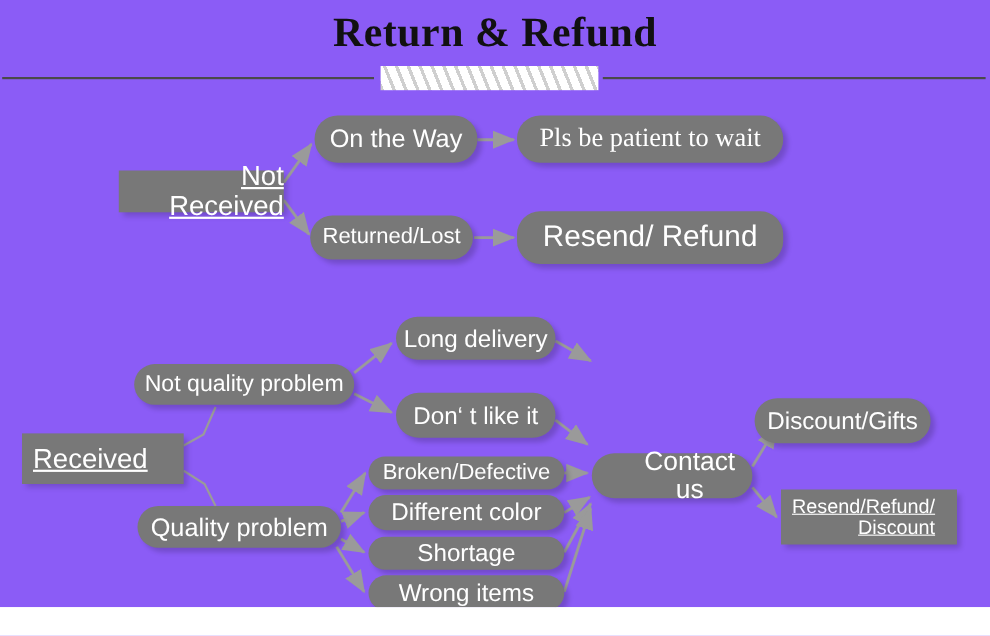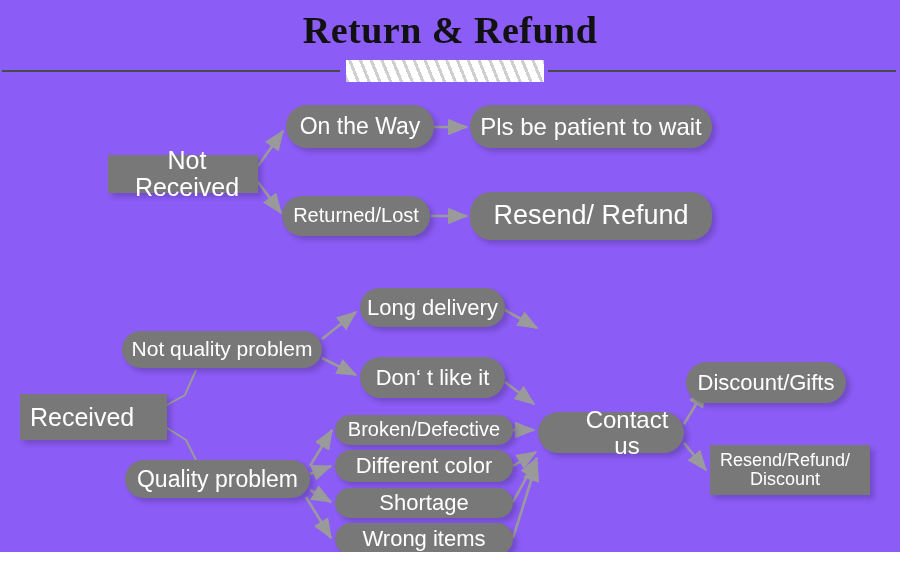--- a/index.html
+++ b/index.html
@@ -63,21 +63,21 @@
     box-sizing: border-box;
     background: #787878;
     color: #ffffff;
     display: flex;
     align-items: center;
     box-shadow: 4px 4px 5px rgba(0,0,0,0.18);
     line-height: 1.08;
     white-space: pre-line;
   }
   .node.center { justify-content: center; text-align: center; border-radius: 21px; }
-  .node.left   { justify-content: flex-start; text-align: center; padding-left: 8px; }
+  .node.left   { justify-content: flex-start; text-align: right; padding-left: 8px; text-decoration: underline; }
 
   
   #links {
     position: absolute;
     left: 0; top: 0;
     width: 900px; height: 578px;
     pointer-events: none;
   }
 </style>
 </head>
@@ -126,21 +126,21 @@
     <path d="M684,424 L706,388" stroke="#9a9a9a" stroke-width="2.6" fill="none" marker-end="url(#ah)"></path>
     <path d="M684,443 L706,470" stroke="#9a9a9a" stroke-width="2.6" fill="none" marker-end="url(#ah)"></path>
   </svg>
 
   <div class="node left" style="left:108px; top:155px; width:150px; height:38px; font-size:25px;">Not Received</div>
 
   <div class="node center" style="left:286px; top:105px; width:148px; height:43px; font-size:23px;">On the Way</div>
 
   <div class="node center" style="left:282px; top:196px; width:148px; height:40px; font-size:20px;">Returned/Lost</div>
 
-  <div class="node center" style="left:470px; top:105px; width:242px; height:43px; font-size:24px;">Pls be patient to wait</div>
+  <div class="node center" style="left:470px; top:105px; width:242px; height:43px; font-size:24px;font-family:Liberation Serif, serif;">Pls be patient to wait</div>
 
   <div class="node center" style="left:470px; top:192px; width:242px; height:48px; font-size:27px;">Resend/ Refund</div>
 
   <div class="node left" style="left:20px; top:394px; width:147px; height:46px; font-size:25px; padding-left:10px;">Received</div>
 
   <div class="node center" style="left:125px; top:460px; width:185px; height:38px; font-size:23px;">Quality problem</div>
 
   <div class="node center" style="left:122px; top:331px; width:200px; height:37px; font-size:21px;">Not quality problem</div>
 
   <div class="node center" style="left:360px; top:357px; width:145px; height:41px; font-size:22px;">Don‘  t like it</div>

